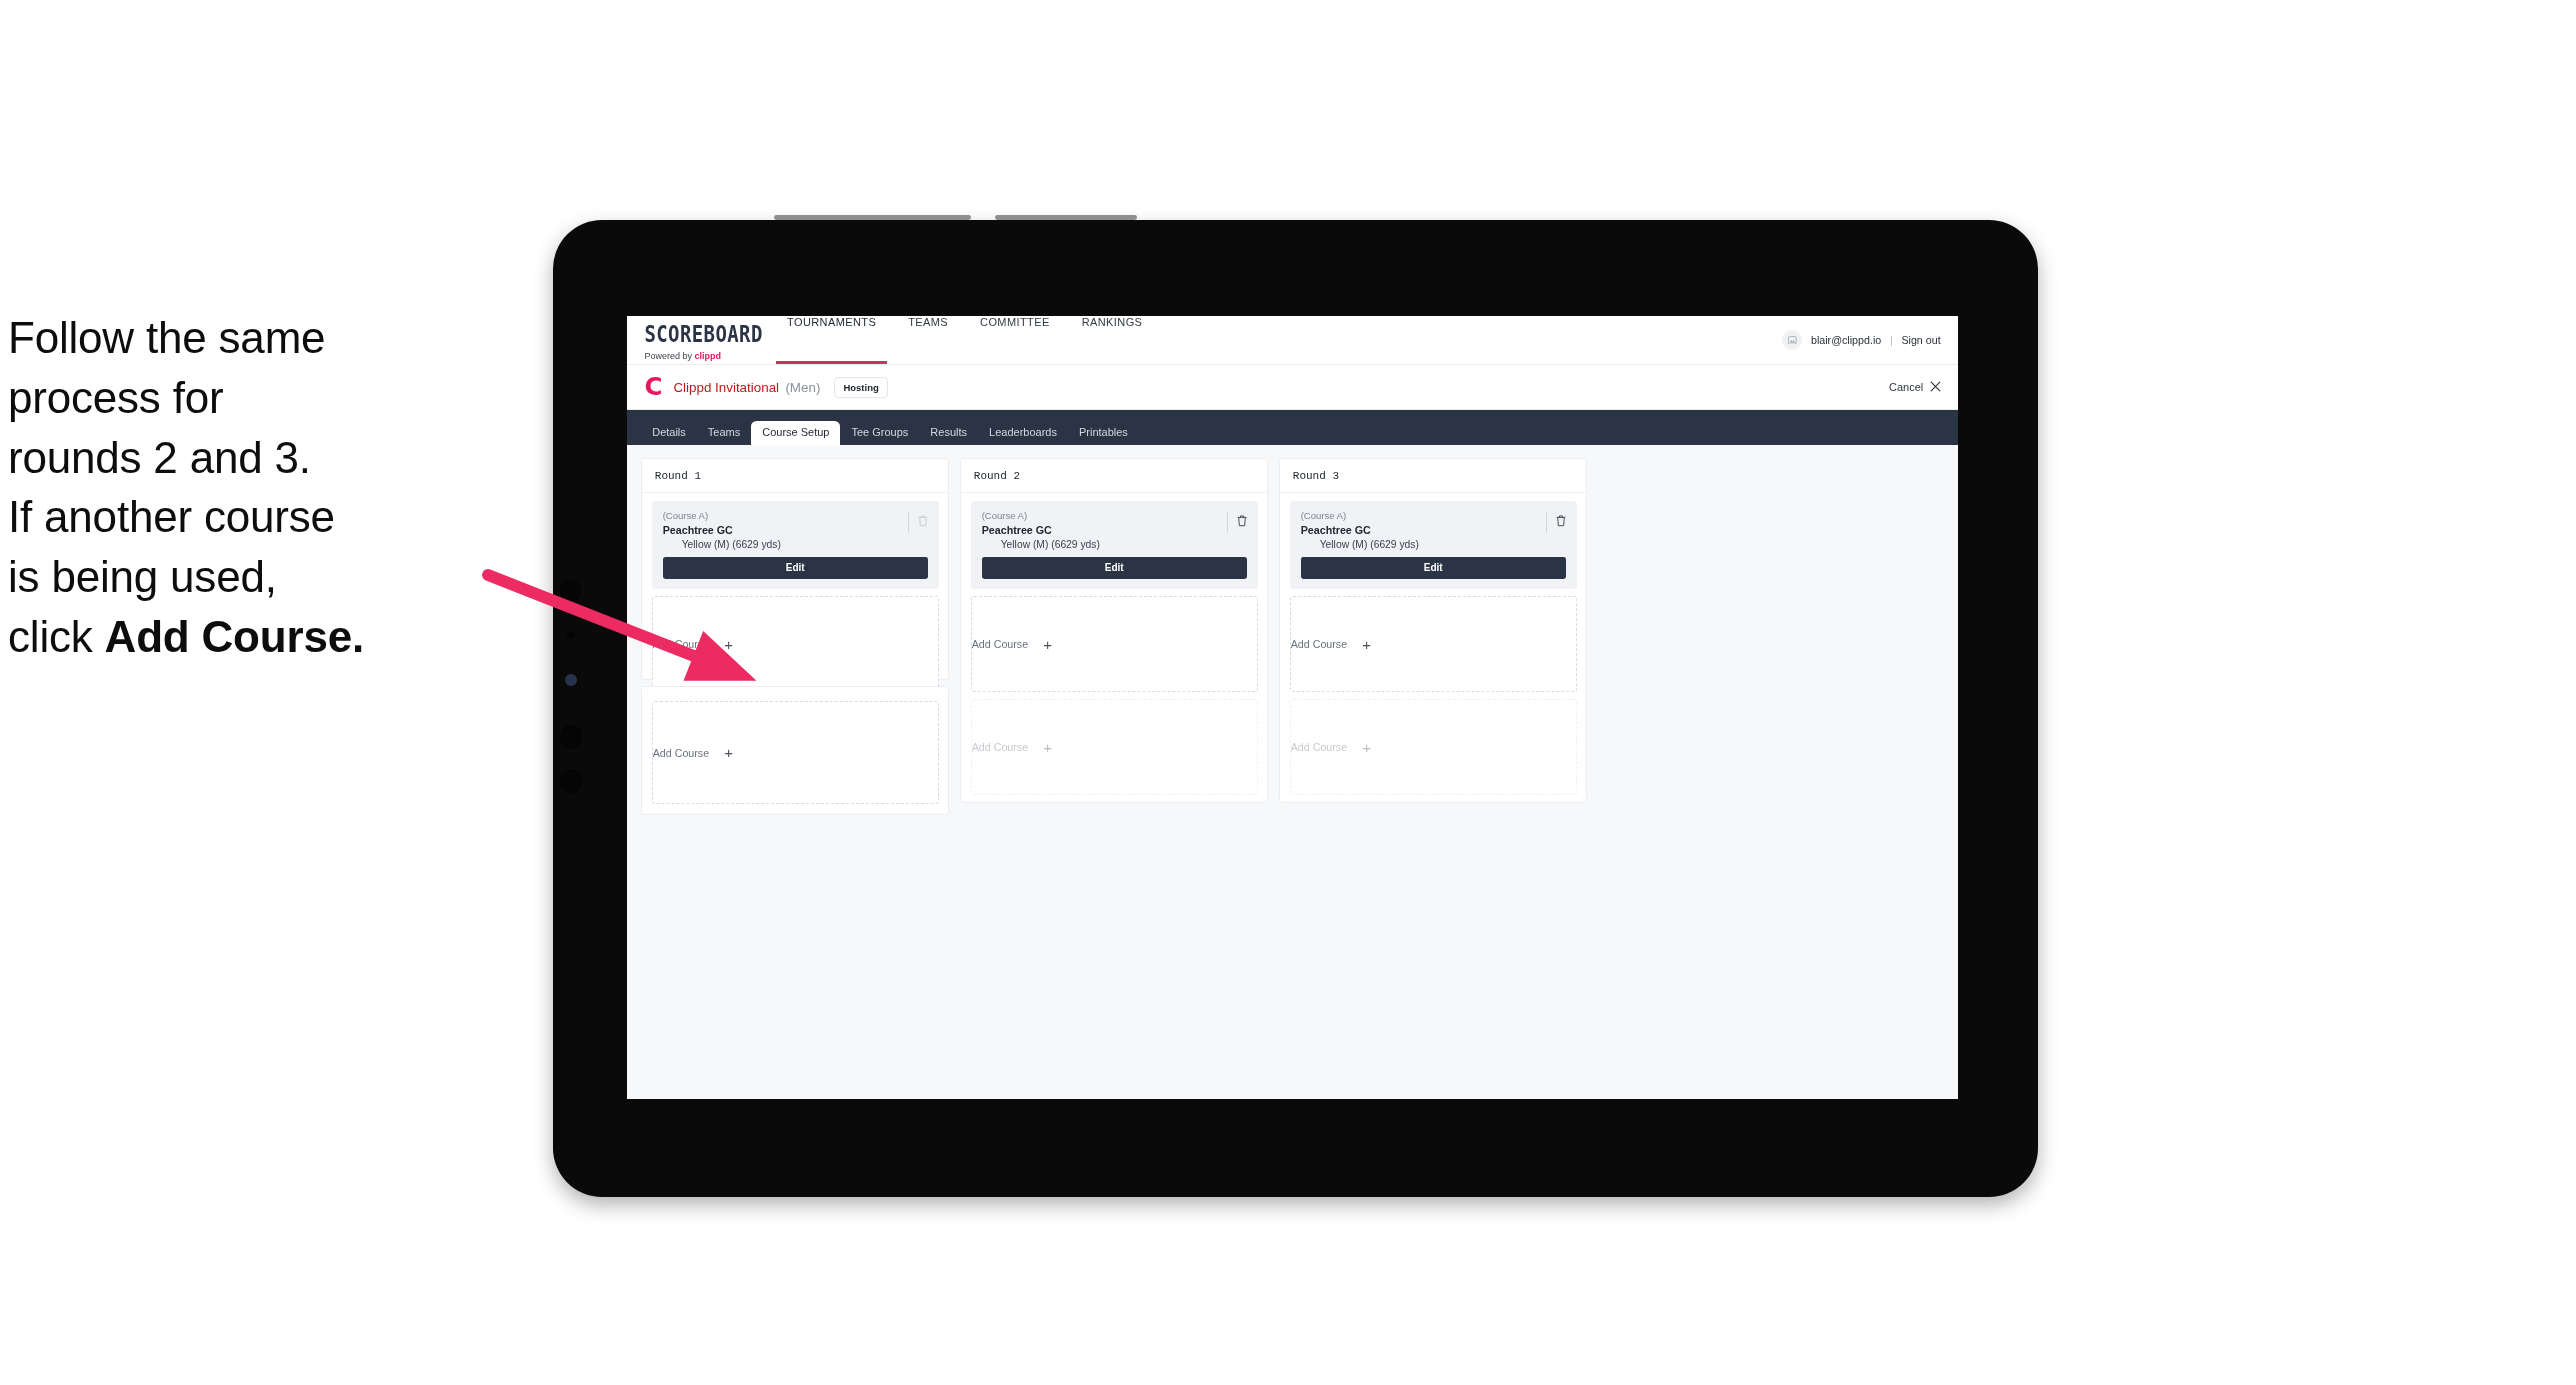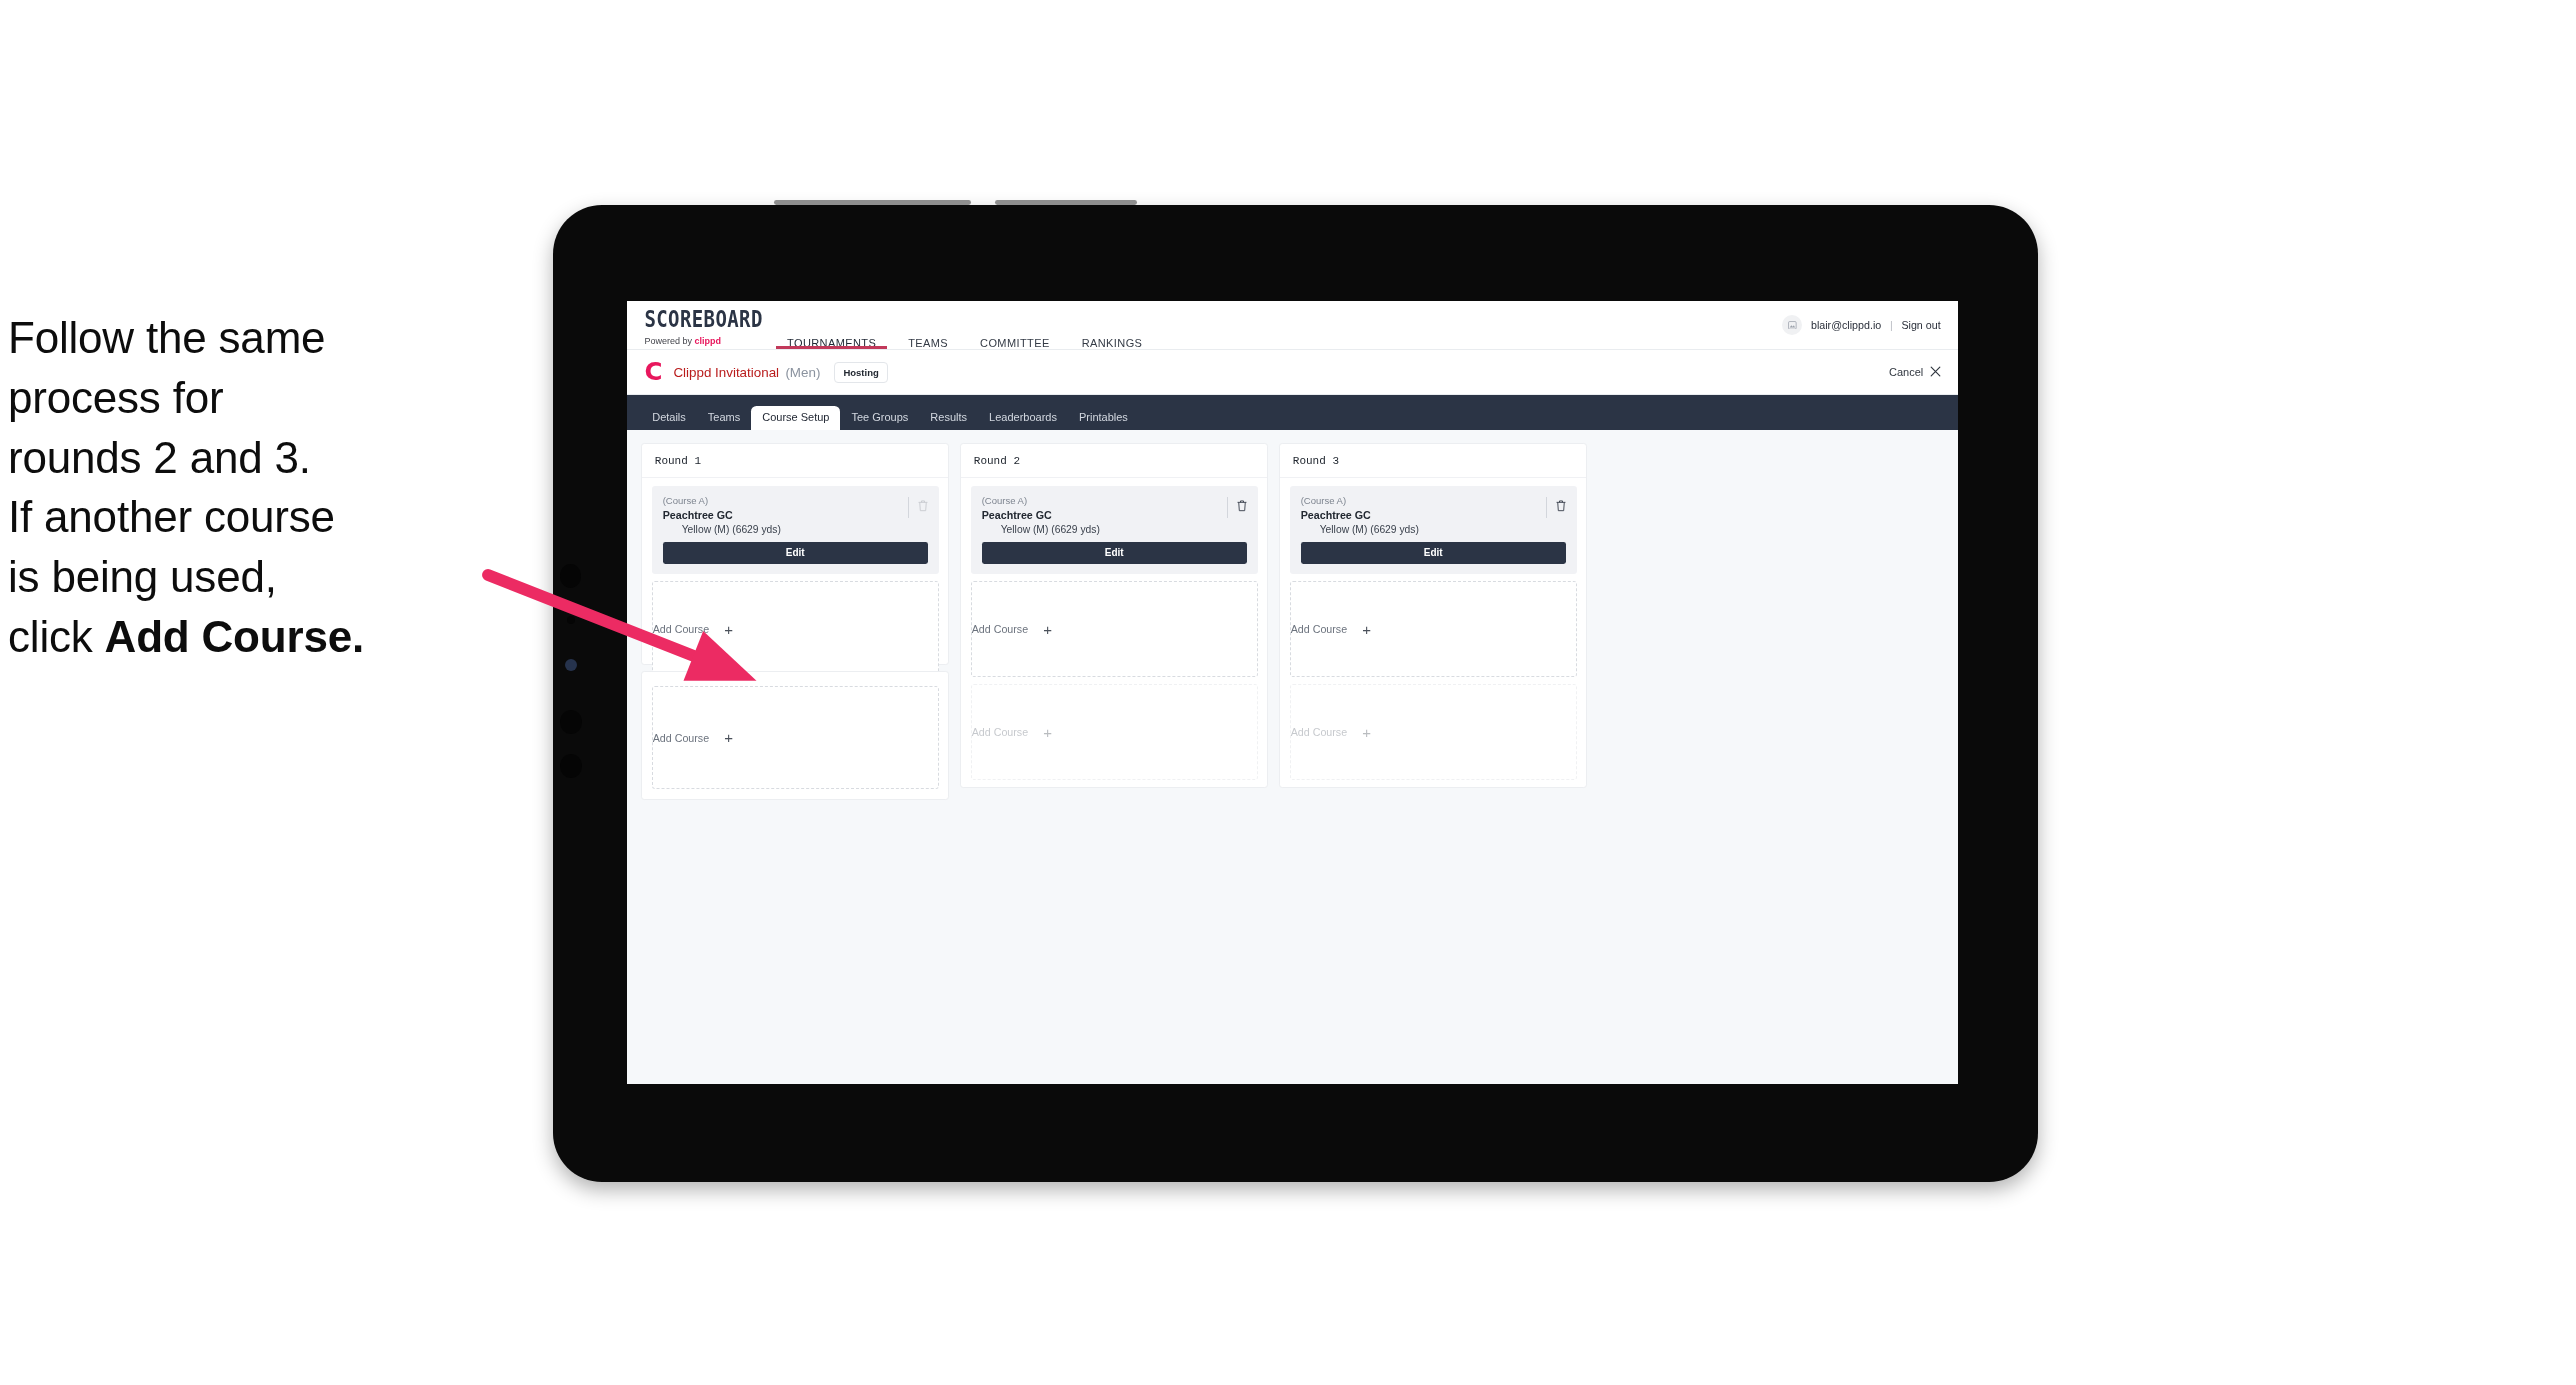--- a/index.html
+++ b/index.html
@@ -23,21 +23,21 @@
     letter-spacing: -0.2px;
   }
   .caption b { font-weight: 700; }
 
   
   .arrow-svg { position: absolute; left: 0; top: 0; width: 2576px; height: 1386px; pointer-events: none; }
 
   
   .tablet {
     position: absolute;
-    left: 553px; top: 205px;
+    left: 553px; top: 220px;
     width: 1485px; height: 977px;
     background: #0a0a0a;
     border-radius: 49px;
     box-shadow: 0 8px 20.5px rgba(0,0,0,0.30);
   }
   .tablet-rim {
     position: absolute; inset: -6.3px;
     border-radius: 55px;
     background: linear-gradient(180deg,#b8b8b8 0%,#9a9a9a 40%,#cfcfcf 75%,#8d8d8d 100%);
     z-index: -1;
@@ -71,21 +71,21 @@
   .logo-main {
     font-family: "DejaVu Sans Mono", monospace;
     font-weight: 700; font-size: 19px; letter-spacing: 0.4px;
     color: #2b3445; line-height: 1; transform: scaleY(1.18); transform-origin: left top;
   }
   .logo-sub { font-size: 9px; color: #42434a; margin-top: 8.7px; }
   .logo-sub .brand { color: #e8175d; font-weight: 700; }
 
   .nav-items { display: flex; align-items: stretch; }
   .nav-item {
-    display: flex; align-items: flex-end; padding: 0 16px;
+    display: flex; align-items: flex-start; padding: 0 16px;
     font-size: 11px; letter-spacing: 0.4px;
     color: #333a45; position: relative; cursor: pointer;
     font-weight: 400;
   }
   .nav-item.active { color: #1f2733; }
   .nav-item.active::after {
     content: ''; position: absolute; left: 4.7px; right: 4.7px; bottom: 0;
     height: 2.8px; background: #c2395b;
   }
   .nav-right {

